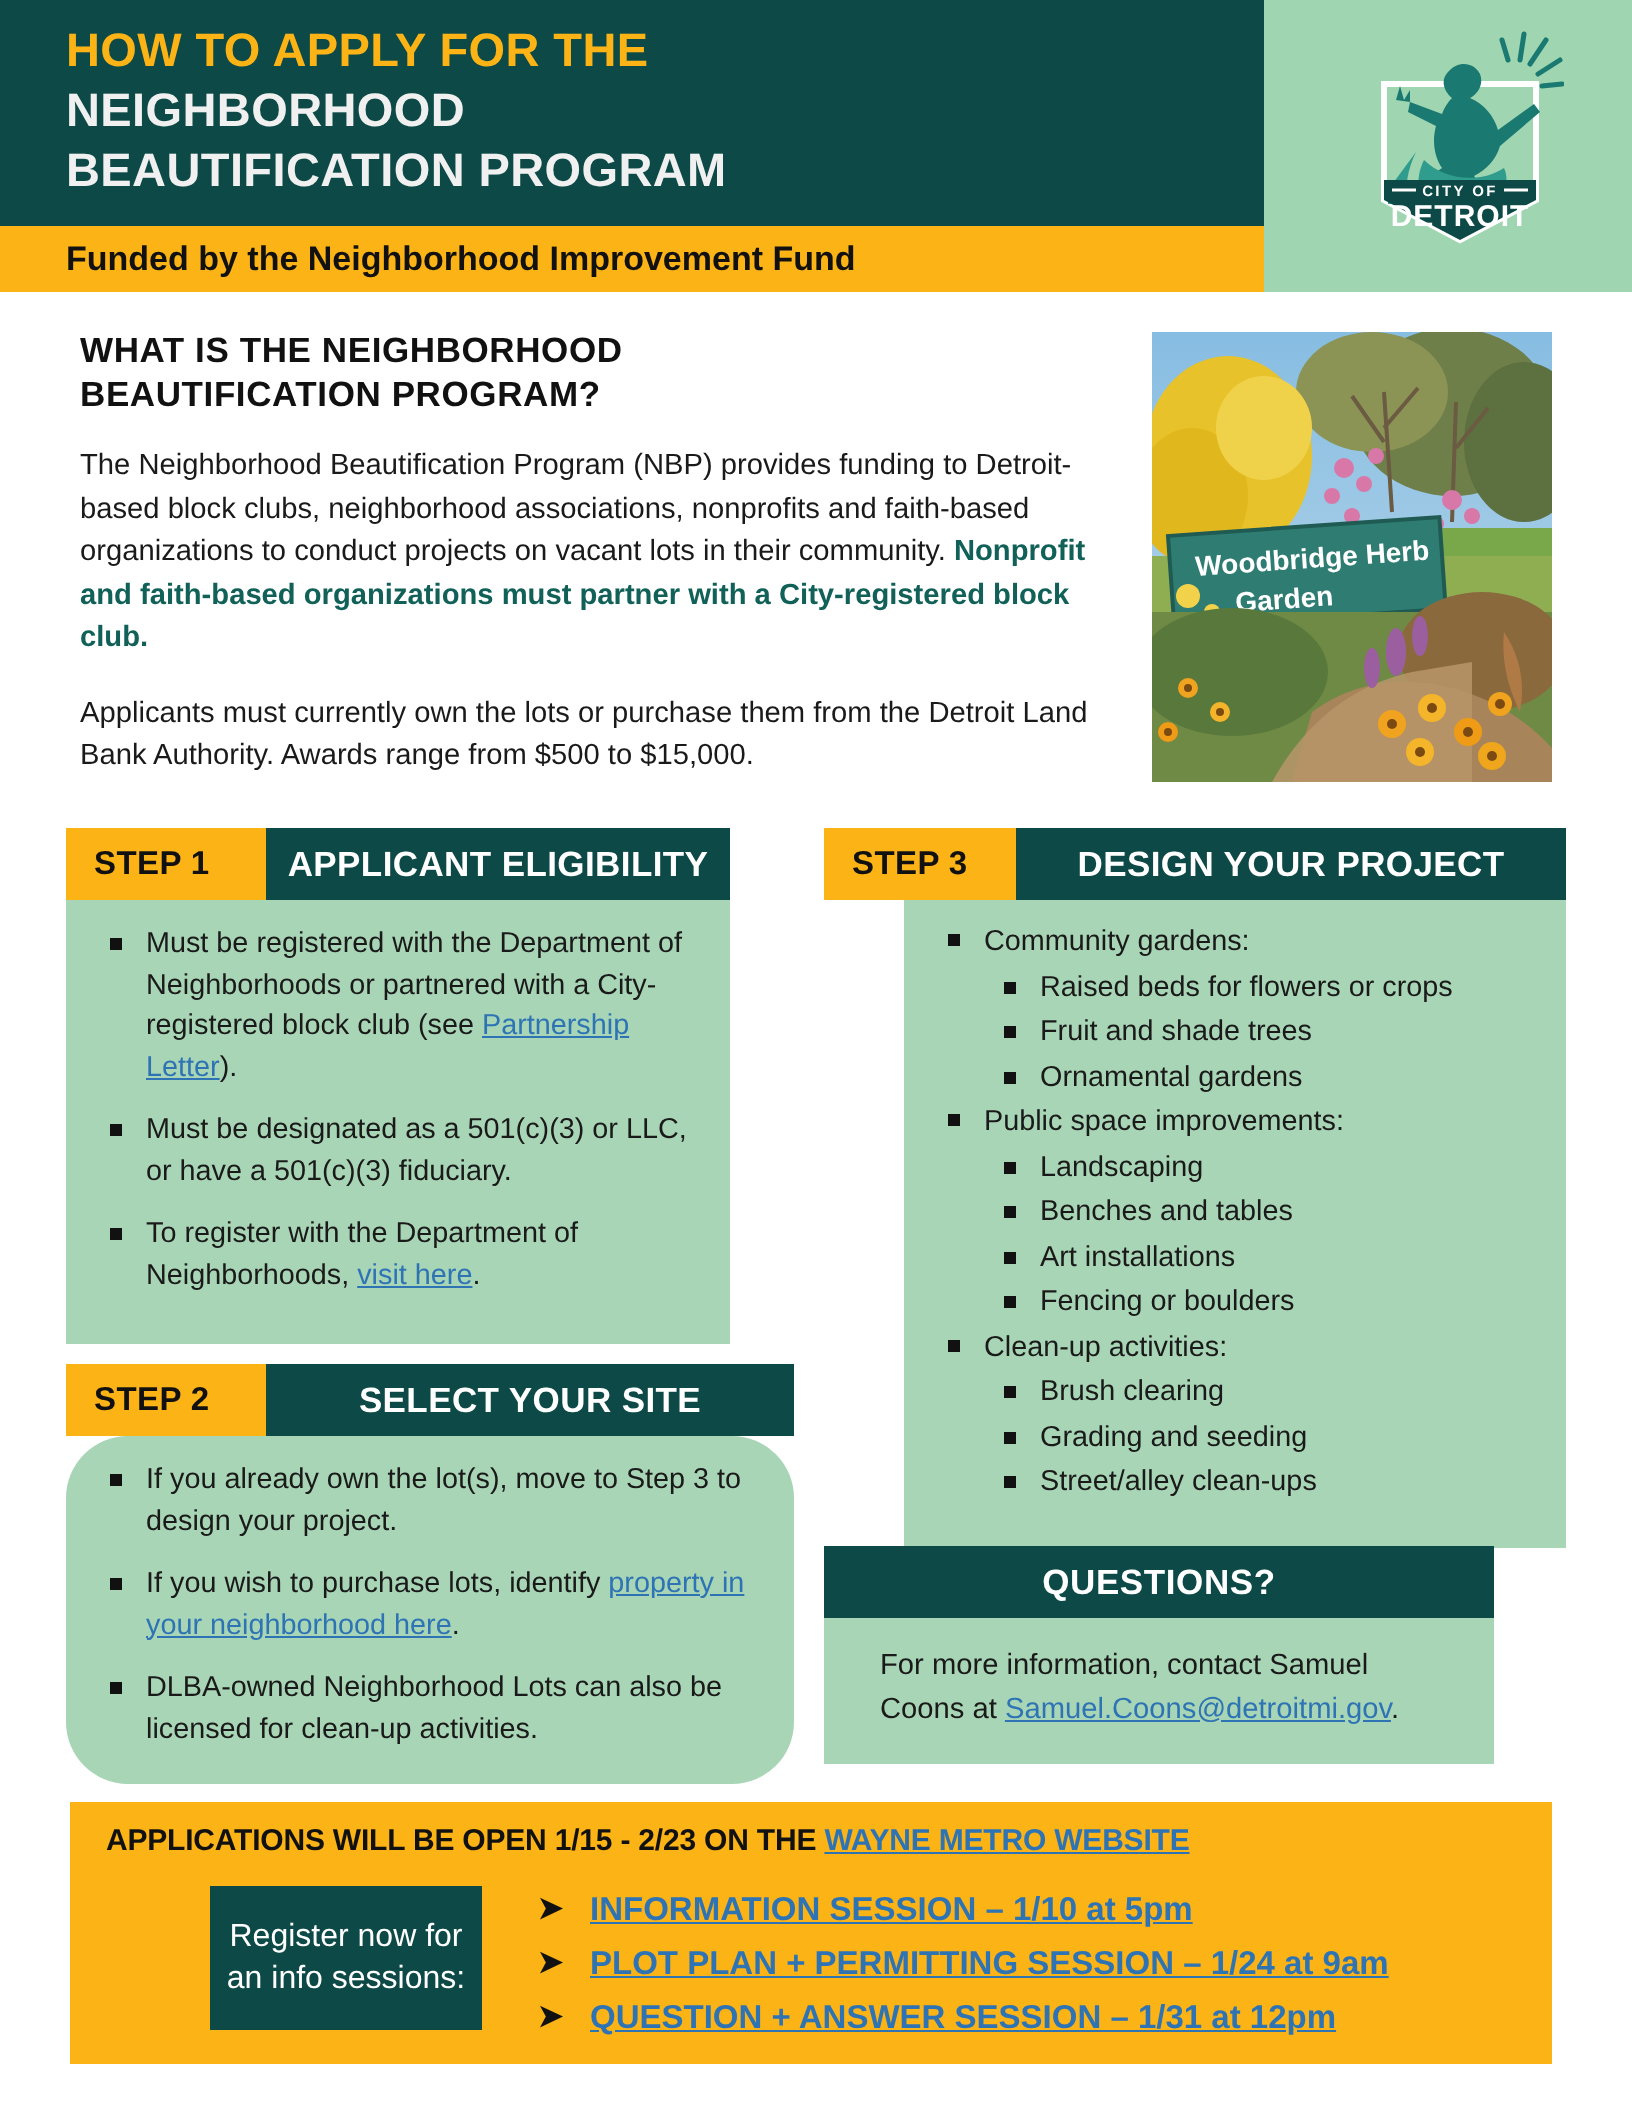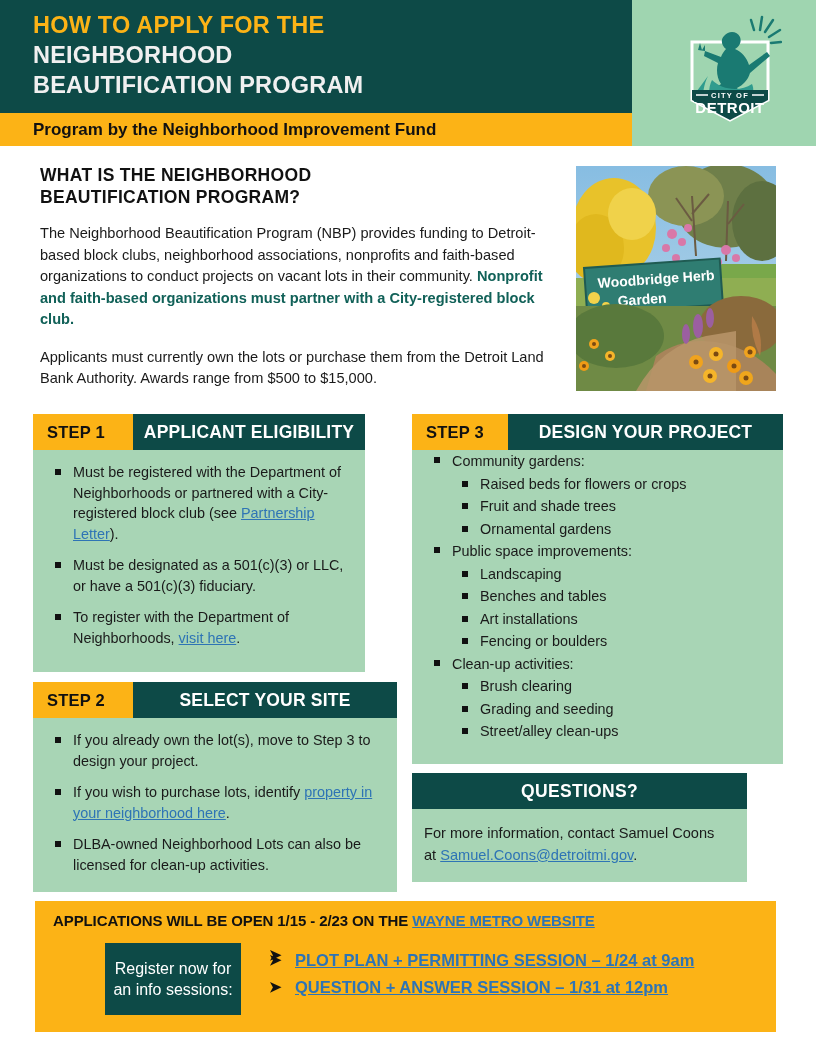--- a/index.html
+++ b/index.html
@@ -96,36 +96,36 @@
 
   a.lnk{color:#2e74b5;text-decoration:underline;}
 
   
   #step1{left:33px;top:414px;width:332px;}
   #step1 .step-num{width:100px;box-sizing:border-box;}
   #step1 .step-body{min-height:196px;}
   
   #step2{left:33px;top:682px;width:364px;}
   #step2 .step-num{width:100px;box-sizing:border-box;}
-  #step2 .step-body{min-height:148px;}
+  #step2 .step-body{min-height:148px;border-radius:31px;}
   
   #step3{left:412px;top:414px;width:371px;}
   #step3 .step-num{width:96px;box-sizing:border-box;}
-  #step3 .step-body{padding-top:0;min-height:300px;}
+  #step3 .step-body{padding-top:10px;min-height:300px;margin-left:40px;}
   #step3 ul.bl > li{margin-bottom:0;line-height:22.5px;}
 
   
   #questions{position:absolute;left:412px;top:773px;width:335px;}
   .q-head{
     background:#0d4a47;color:#fff;height:36px;
     display:flex;align-items:center;justify-content:center;
     font-weight:bold;font-size:17.5px;letter-spacing:0.3px;
     font-family:"Liberation Sans Narrow","Liberation Sans",sans-serif;
   }
-  .q-body{background:#a8d5b5;padding:14px 18px 16px 12px;}
+  .q-body{background:#a8d5b5;padding:14px 18px 16px 28px;}
   .q-body p{margin:0;font-size:14.6px;line-height:21.5px;color:#1a1a1a;}
 
   
   #banner{
     position:absolute;left:35px;top:901px;width:741px;height:131px;
     background:#fcb316;
   }
   .bn-title{
     position:absolute;left:18px;top:11px;
     font-weight:bold;font-size:15px;color:#111;
@@ -188,21 +188,21 @@
           <text x="58" y="99" text-anchor="middle" fill="#ffffff" font-family="Liberation Sans, sans-serif" font-size="15" font-weight="bold" letter-spacing="0.5">DETROIT</text>
         </svg>
       </div>
     </div>
 
     <div class="hdr-title">
       <div class="hdr-line l1">HOW TO APPLY FOR THE</div>
       <div class="hdr-line l2">NEIGHBORHOOD</div>
       <div class="hdr-line l3">BEAUTIFICATION PROGRAM</div>
     </div>
-    <div class="hdr-sub">Program by the Neighborhood Improvement Fund</div>
+    <div class="hdr-sub">Funded by the Neighborhood Improvement Fund</div>
   </div>
 
   <div class="intro">
     <h2>
       <span>WHAT IS THE NEIGHBORHOOD</span><br>
       <span>BEAUTIFICATION PROGRAM?</span>
     </h2>
     <p class="p1"><span>The Neighborhood Beautification  Program (NBP) provides funding to Detroit-based block clubs, neighborhood associations, nonprofits and faith-based organizations to conduct projects on vacant lots in their community. </span><span class="bold-green">Nonprofit and faith-based organizations must partner with a City-registered block club.</span></p>
     <p class="p2">Applicants must currently own the lots or purchase them from the Detroit Land Bank Authority. Awards range from $500 to $15,000.</p>
   </div>
@@ -367,20 +367,21 @@
   </div>
 
   <div id="banner">
     <div class="bn-title"><span>APPLICATIONS WILL BE OPEN 1/15 - 2/23 ON THE </span><a href="#">WAYNE METRO WEBSITE</a></div>
 
     <div class="bn-green">Register now for an info sessions:</div>
 
     <div class="bn-list">
       <div class="bn-item">
         <span class="bn-arrow">➤</span>
+        <a href="#">INFORMATION SESSION – 1/10 at 5pm</a>
       </div>
       <div class="bn-item">
         <span class="bn-arrow">➤</span>
         <a href="#">PLOT PLAN + PERMITTING SESSION – 1/24 at 9am</a>
       </div>
       <div class="bn-item">
         <span class="bn-arrow">➤</span>
         <a href="#">QUESTION + ANSWER SESSION – 1/31 at 12pm</a>
       </div>
     </div>

